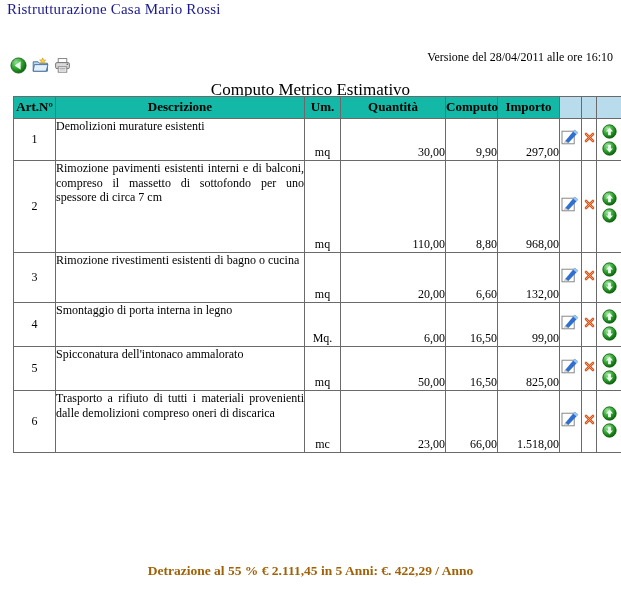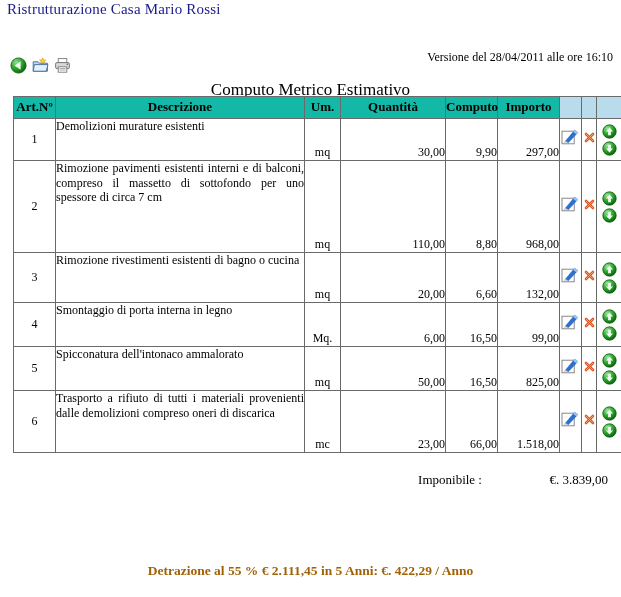--- a/index.html
+++ b/index.html
@@ -543,21 +543,17 @@
               </svg></span>
           </div>
         </td>
       </tr>
     </tbody>
 </table>
 
 <div id="totals">
   <table>
     <tbody>
-        <tr>
-      <td class="lbl">Imponibile :</td>
-      <td class="val">€. 3.839,00</td>
-    </tr>
   </tbody>
     </table>
 </div>
 
 <div id="detrazione">Detrazione al 55 % € 2.111,45 in 5 Anni: €. 422,29 / Anno</div>
 
 </body></html>

